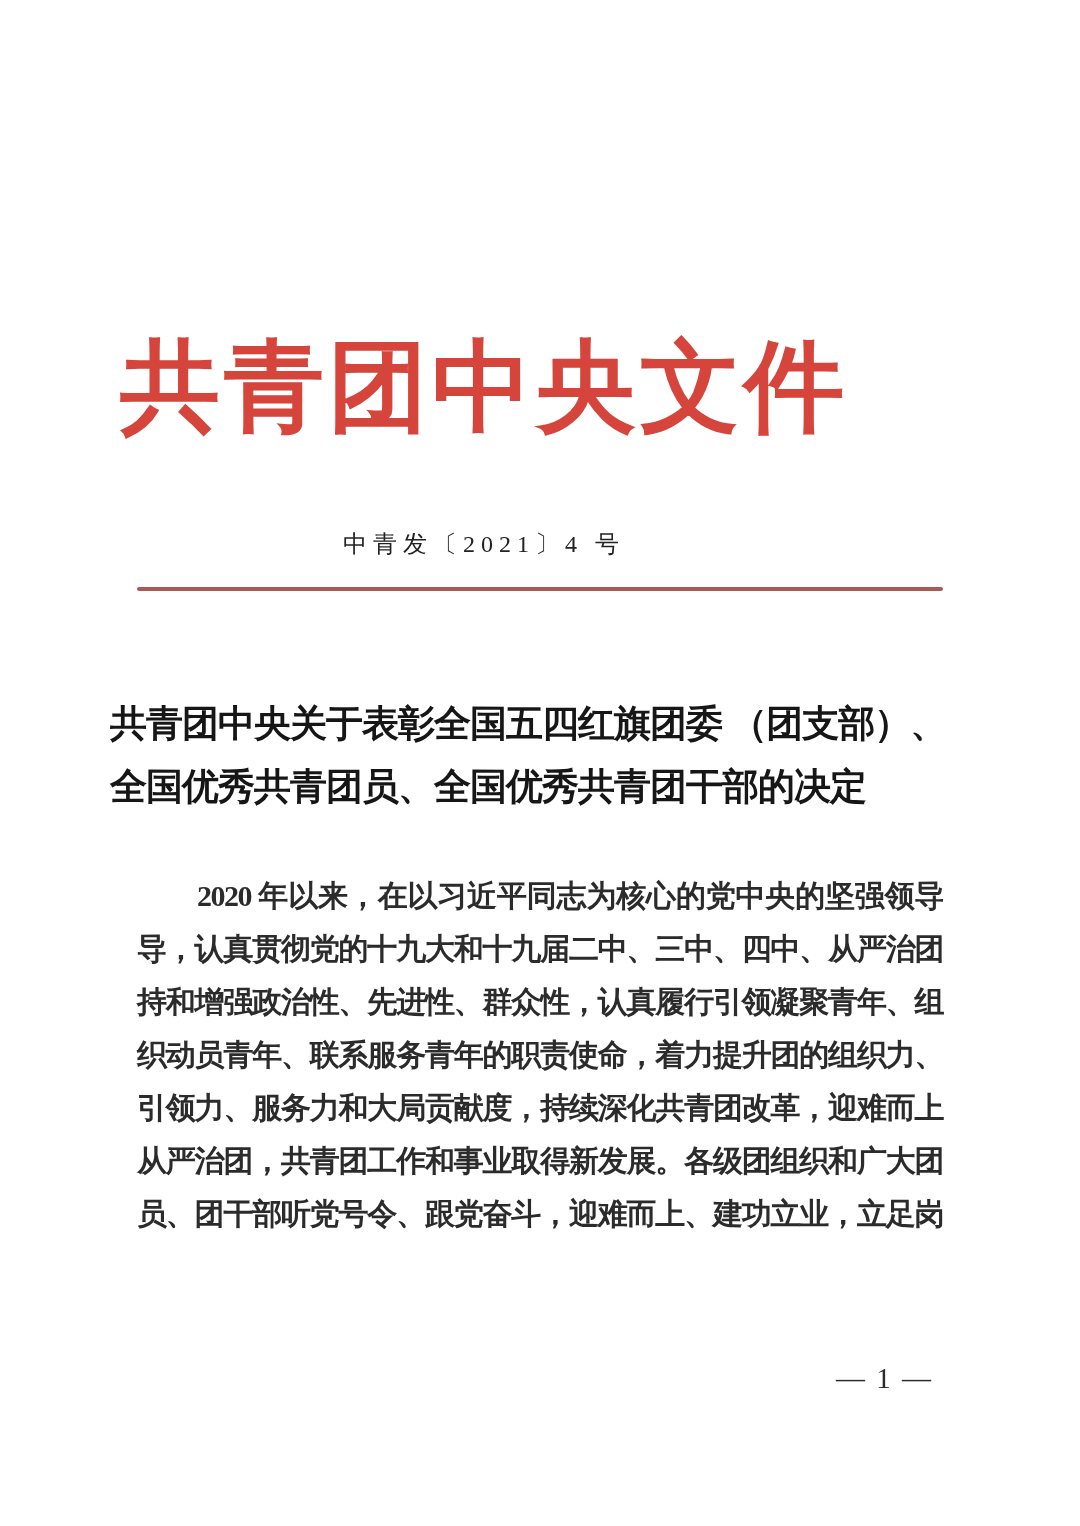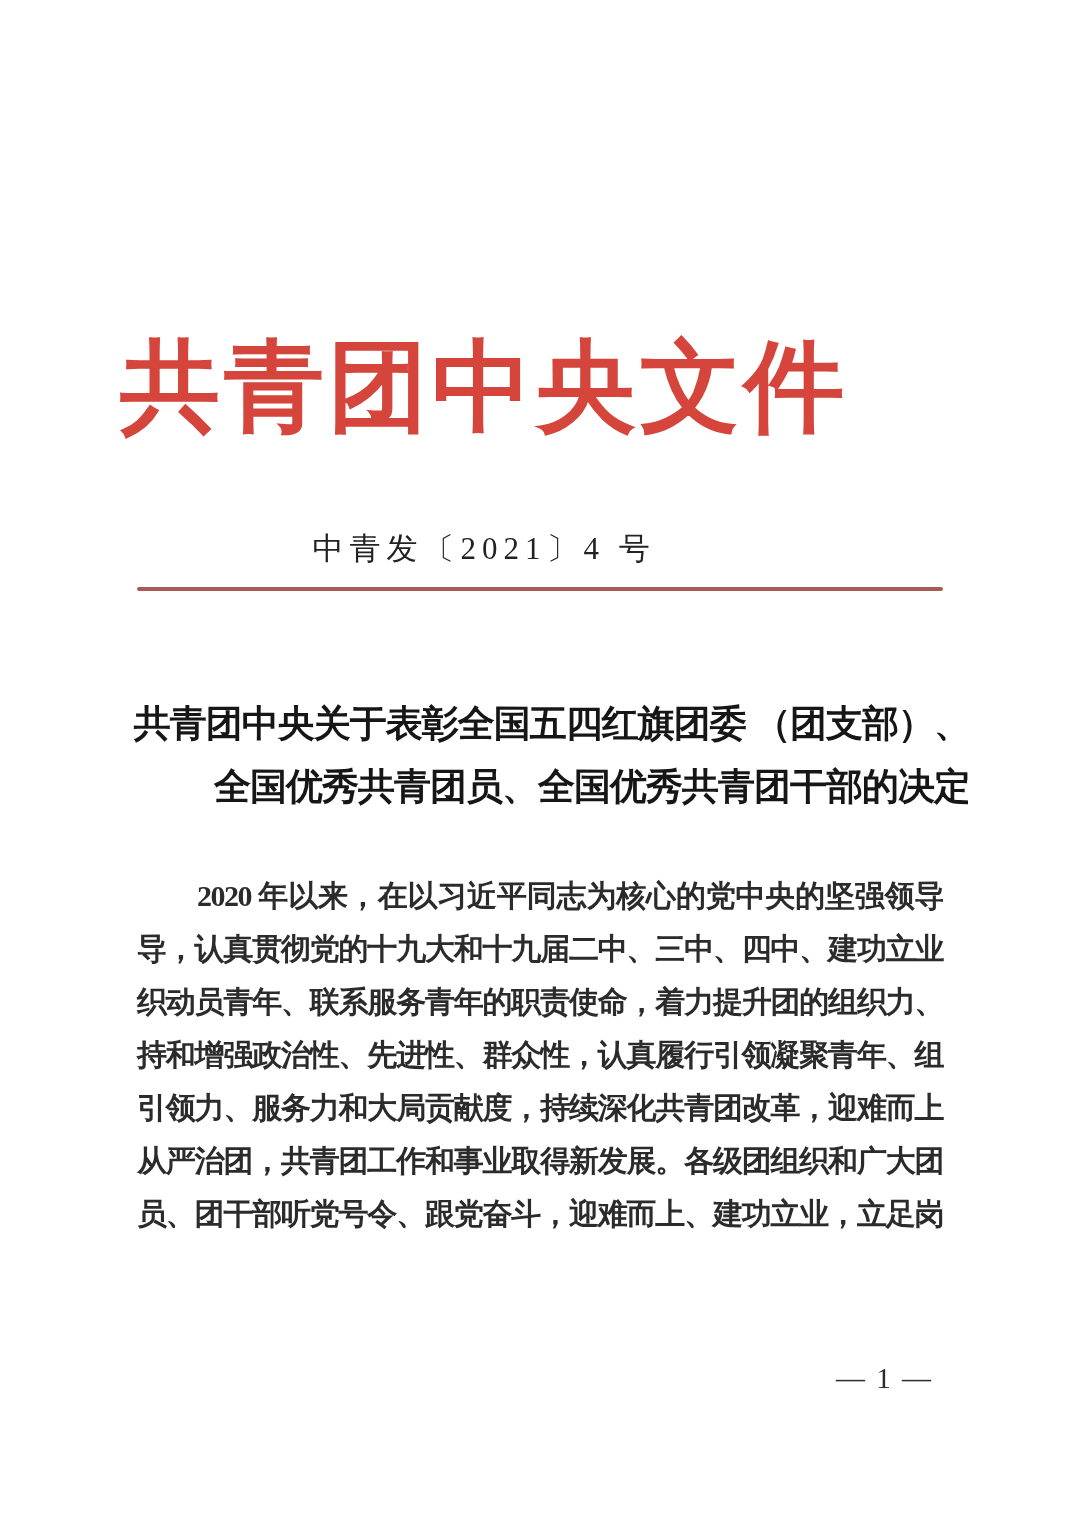--- a/index.html
+++ b/index.html
@@ -27,40 +27,40 @@
     color: #d6453c;
     white-space: nowrap;
     line-height: 1.2;
   }
   .doc-number {
     position: absolute;
     top: 528px;
     left: 0;
     width: 100%;
     text-align: center;
-    font-size: 31px;
+    font-size: 24px;
     letter-spacing: 6px;
     color: #222222;
     white-space: nowrap;
   }
   .red-divider {
     position: absolute;
     top: 587px;
     left: 137px;
     width: 806px;
     height: 4px;
     background: #a85a54;
     border-radius: 2px;
   }
   .decision-title {
     position: absolute;
     top: 692px;
     left: 110px;
     width: 860px;
-    text-align: right;
+    text-align: left;
     font-size: 37px;
     font-weight: 700;
     letter-spacing: -1px;
     line-height: 63px;
     color: #161616;
   }
   .decision-title .t-line {
     white-space: nowrap;
   }
   .body-text {
@@ -103,23 +103,23 @@
 
   <div class="red-divider"></div>
 
   <div class="decision-title">
     <div class="t-line">共青团中央关于表彰全国五四红旗团委 （团支部）、</div>
     <div class="t-line">全国优秀共青团员、全国优秀共青团干部的决定</div>
   </div>
 
   <div class="body-text">
     <div class="line indent">2020 年以来，在以习近平同志为核心的党中央的坚强领导</div>
-    <div class="line">导，认真贯彻党的十九大和十九届二中、三中、四中、建功立业</div>
+    <div class="line">导，认真贯彻党的十九大和十九届二中、三中、四中、从严治团</div>
+    <div class="line">持和增强政治性、先进性、群众性，认真履行引领凝聚青年、组</div>
     <div class="line">织动员青年、联系服务青年的职责使命，着力提升团的组织力、</div>
-    <div class="line">持和增强政治性、先进性、群众性，认真履行引领凝聚青年、组</div>
     <div class="line">引领力、服务力和大局贡献度，持续深化共青团改革，迎难而上</div>
     <div class="line">从严治团，共青团工作和事业取得新发展。各级团组织和广大团</div>
     <div class="line">员、团干部听党号令、跟党奋斗，迎难而上、建功立业，立足岗</div>
   </div>
 
   <div class="page-number">— 1 —</div>
 
 </div>
 
 </body></html>

